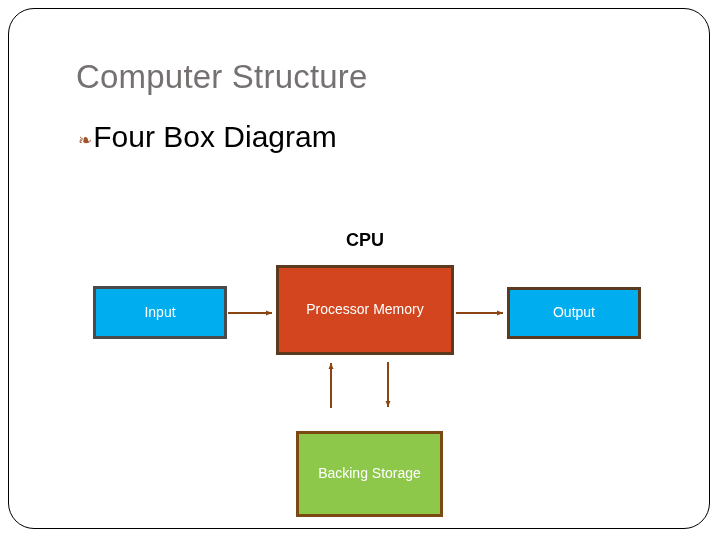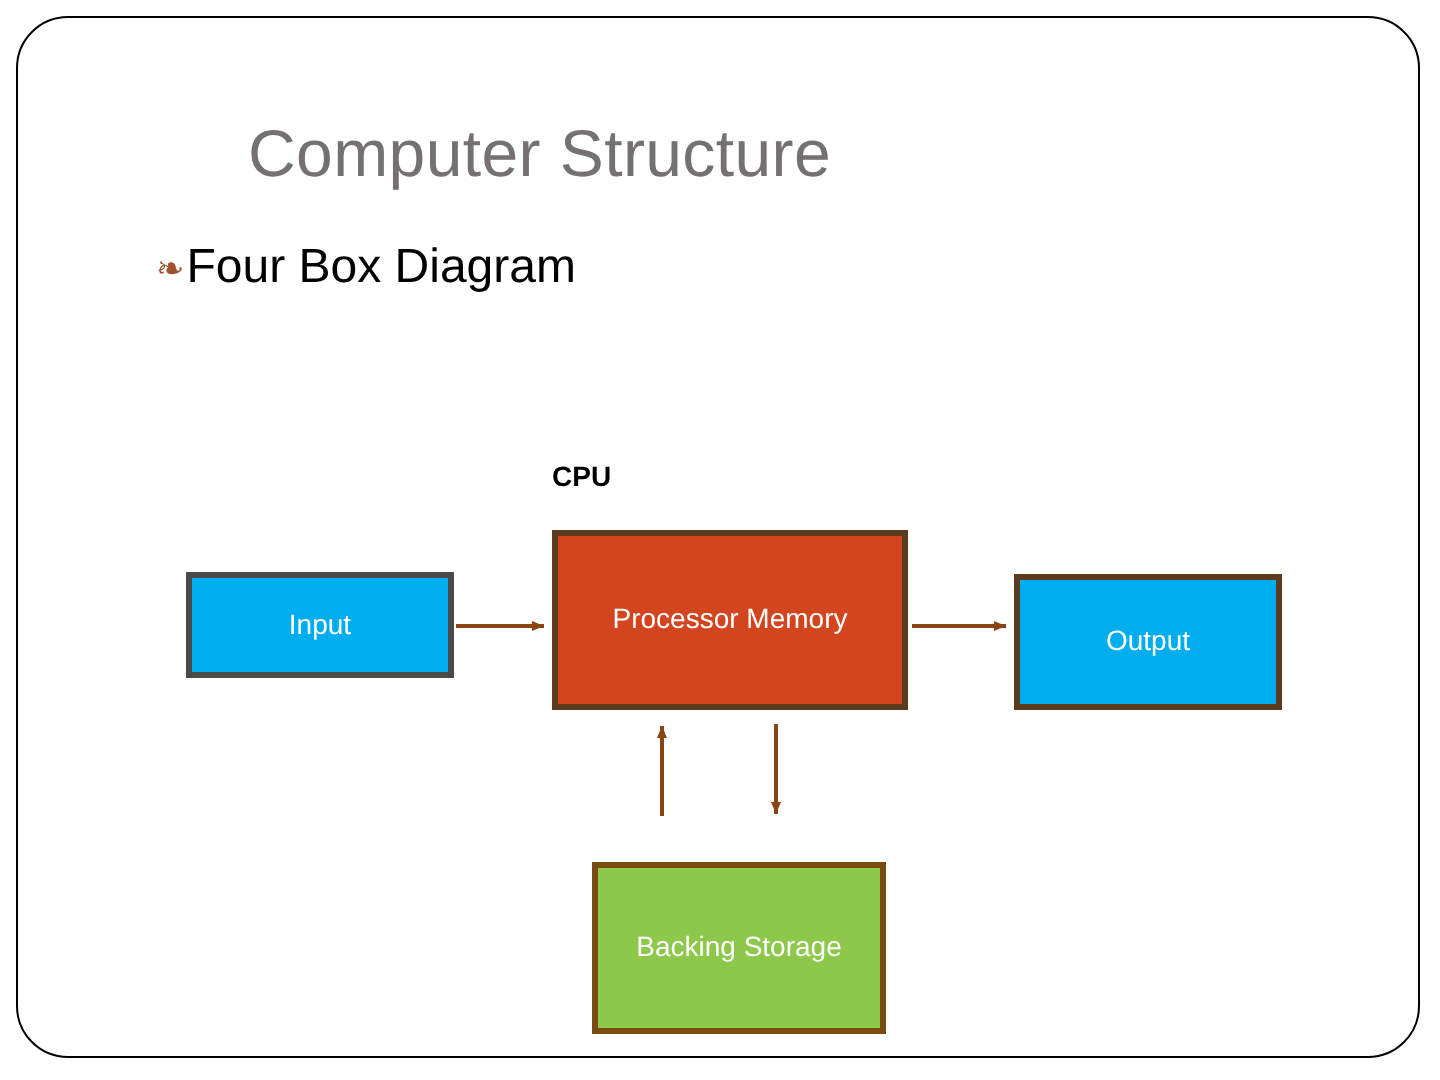--- a/index.html
+++ b/index.html
@@ -36,40 +36,39 @@
 
   #page-title {
     position: absolute;
     left: 76px;
     top: 58px;
     font-size: 33px;
     color: #767171;
     font-weight: normal;
     letter-spacing: 0.2px;
     white-space: nowrap;
-    margin-left: 48px;
   }
 
   #subtitle-row {
     position: absolute;
     left: 78px;
     top: 120px;
     display: flex;
     align-items: baseline;
     white-space: nowrap;
   }
   #subtitle-bullet {
     font-size: 17px;
     color: #A0522D;
     line-height: 1;
     margin-right: 1px;
     transform: translateY(-1px);
   }
   #subtitle-text {
-    font-size: 24px;
+    font-size: 30px;
     color: #000000;
   }
 
   
   #diagram {
     position: absolute;
     left: 0;
     top: 0;
     width: 720px;
     height: 540px;
@@ -86,22 +85,22 @@
     color: #FFFFFF;
     font-size: 14px;
     line-height: 1.25;
   }
 
   #node-cpu-label {
     position: absolute;
     left: 276px;
     top: 230px;
     width: 178px;
-    text-align: left;
-    font-size: 14px;
+    text-align: center;
+    font-size: 18px;
     font-weight: bold;
     color: #000000;
   }
 
   #node-input {
     left: 93px;
     top: 286px;
     width: 134px;
     height: 53px;
     background: #00AEEF;
@@ -114,21 +113,21 @@
     width: 178px;
     height: 90px;
     background: #D2451E;
     border-color: #5B3A1E;
   }
 
   #node-output {
     left: 507px;
     top: 287px;
     width: 134px;
-    height: 68px;
+    height: 52px;
     background: #00AEEF;
     border-color: #5B3A1E;
   }
 
   #node-backing-storage {
     left: 296px;
     top: 411px;
     width: 147px;
     height: 86px;
     background: #8DC84B;

